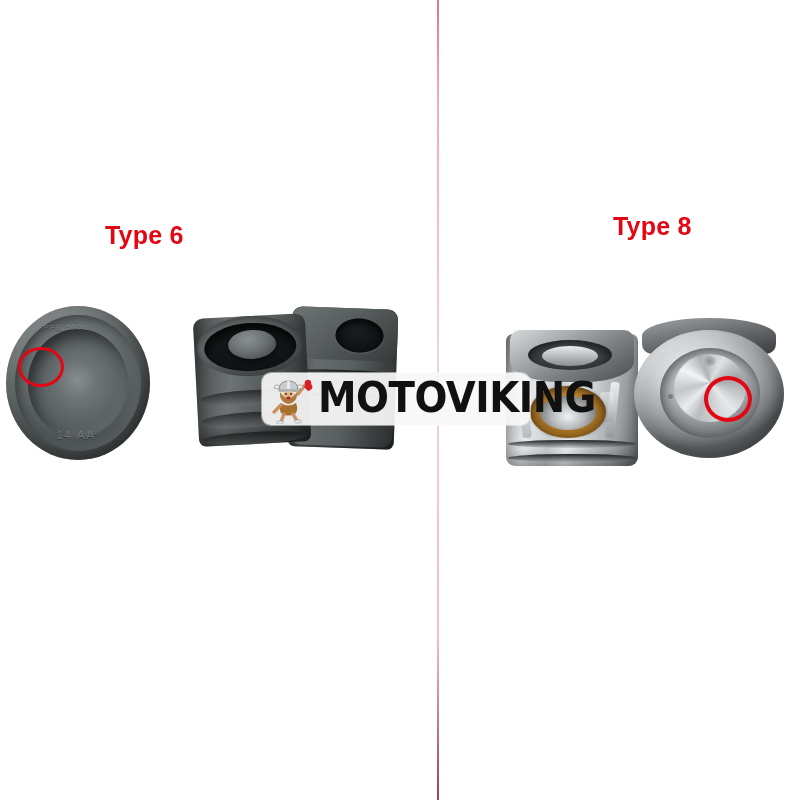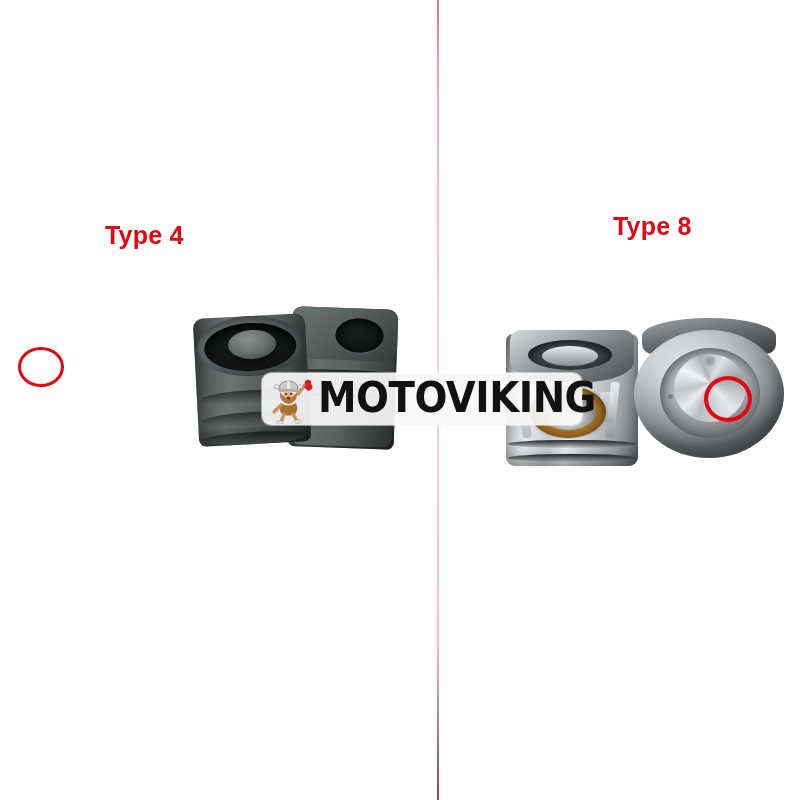--- a/index.html
+++ b/index.html
@@ -272,24 +272,33 @@
     padding-bottom: 2px;
   }
 </style>
 </head>
 <body>
 
 <div id="stage">
 
   <div class="divider" style="left:437px;"></div>
 
-  <div class="type-label" style="left:105px; top:221px; color:#e30613;">Type 4</div>
+  <div class="type-label" style="left:105px; top:221px; color:#e30613;">Type 6</div>
 
   <div class="type-label" style="left:613px; top:212px; color:#e30613;">Type 8</div>
 
+  <div class="plate p1-wrap">
+    <div class="p1-outer"></div>
+    <div class="p1-land"></div>
+    <div class="p1-bowl">
+      <div class="p1-bowl-core"></div>
+    </div>
+    <div class="p1-mark top">PFB 5901</div>
+    <div class="p1-mark bottom">14 AA</div>
+  </div>
 
   <div class="annot-ellipse" style="left:18px; top:347px; width:46px; height:40px; border:3px solid #e30613;"></div>
 
   <div class="plate p1b-wrap">
 
     <div class="dk-body dkB">
       <div class="dkB-top"></div>
       <div class="dkB-hole"></div>
       <div class="dkB-skirt"></div>
       <div class="grv" style="top:62px;"></div>
@@ -328,21 +337,21 @@
     <div class="cr-land"></div>
     <div class="cr-outer"></div>
     <div class="cr-bowl"></div>
     <div class="cr-cone"></div>
     <div class="cr-tip"></div>
     <div class="cr-dot"></div>
   </div>
 
   <div class="annot-ellipse" style="left:704px; top:376px; width:48px; height:46px; border:4px solid #e30613;"></div>
 
-  <div class="watermark" style="left:262px; top:373px; width:320px; height:52px;">
+  <div class="watermark" style="left:262px; top:373px; width:268px; height:52px;">
 
     <div class="wm-logo">
       <svg viewBox="0 0 46 50" width="46" height="50" aria-hidden="true">
 
         <path d="M30 20 L37 11" stroke="#c98f5c" stroke-width="3.4" stroke-linecap="round" fill="none"></path>
         <path d="M36 13 q5 -6 8 -2 q2 4 -4 6 z" fill="#d81f26"></path>
         <circle cx="40" cy="9" r="3.2" fill="#d81f26"></circle>
 
         <path d="M12 12 q-5 -3 -6 2 q4 1 6 1 z" fill="#efefef" stroke="#9a9a9a" stroke-width=".8"></path>
         <path d="M29 12 q5 -3 6 2 q-4 1 -6 1 z" fill="#efefef" stroke="#9a9a9a" stroke-width=".8"></path>

